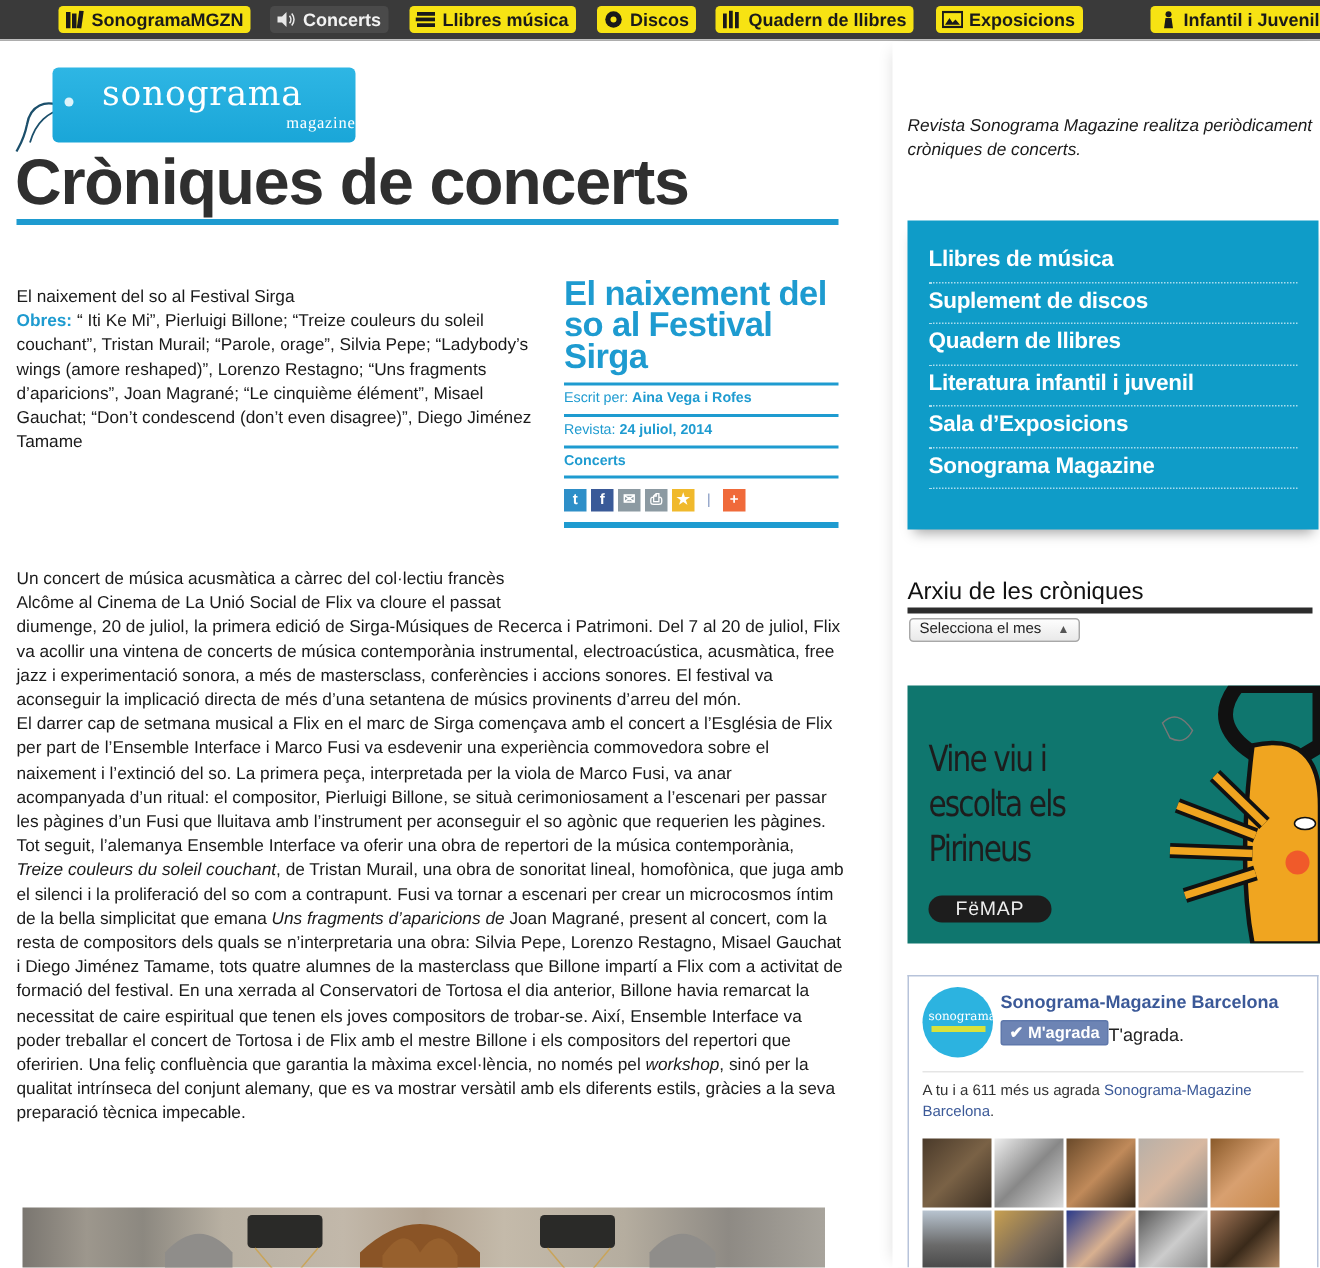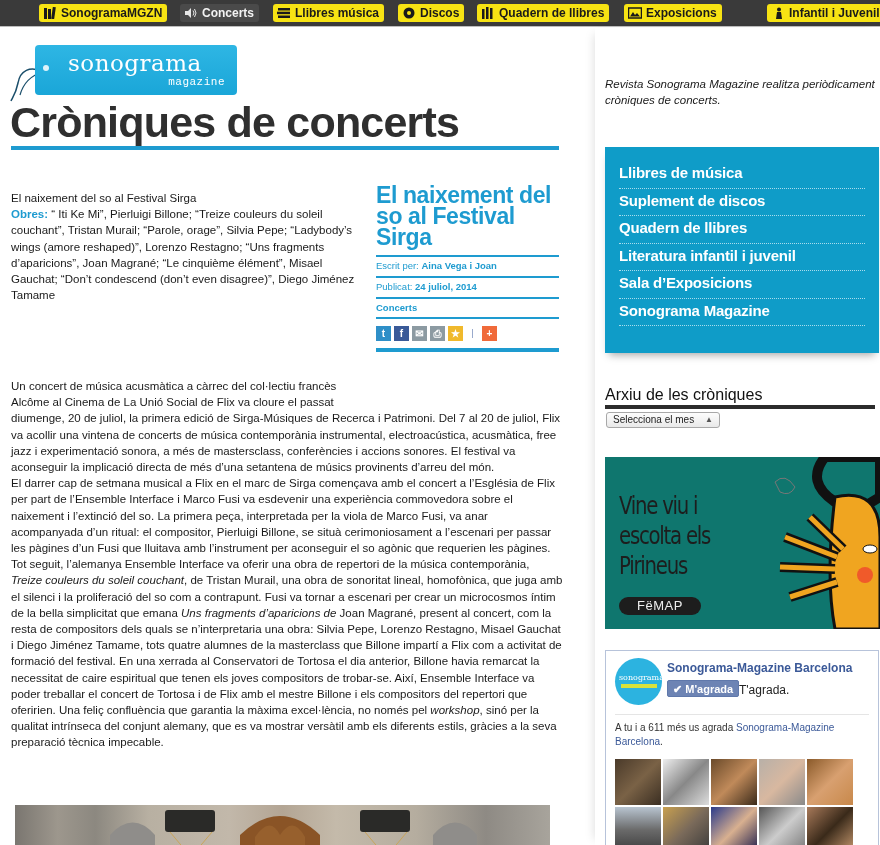--- a/index.html
+++ b/index.html
@@ -34,22 +34,22 @@
     position: absolute; left: 25px; top: 2px; width: 202px; height: 50px;
     background: linear-gradient(180deg, #2eb6e4 0%, #1aa6d8 100%);
     border-radius: 4px;
   }
   .logo-hole { position: absolute; left: 8px; top: 20px; width: 6px; height: 6px; border-radius: 50%; background: #fff; opacity: .85; }
   .logo-word {
     position: absolute; left: 33px; top: 5px; color: #fff;
     font-family: "DejaVu Serif", serif; font-size: 23px; letter-spacing: 0.5px;
   }
   .logo-sub {
-    position: absolute; right: 12px; top: 31px; color: #fff;
-    font-family: Liberation Mono, monospace; font-size: 11px; letter-spacing: 0.5px; padding-left: 24px;
+    position: absolute; right: 0; top: 31px; color: #fff;
+    font-family: Liberation Serif, serif; font-size: 11px; letter-spacing: 0.5px; padding-left: 24px;
   }
   .logo-string { position: absolute; left: 0; top: 20px; width: 35px; height: 40px; }
 
   .page-title {
     position: absolute; left: 10px; top: 70px;
     font-size: 43px; font-weight: bold; color: #2f2f2f; letter-spacing: -0.8px;
   }
   .title-rule { position: absolute; left: 11px; top: 118px; width: 548px; height: 4px; background: #1e9bd0; }
 
   
@@ -194,22 +194,22 @@
   <h1 class="page-title">Cròniques de concerts</h1>
   <div class="title-rule"></div>
 
   <div class="meta">
     <div>El naixement del so al Festival Sirga</div>
     <div><span class="lbl">Obres:</span><span> “ Iti Ke Mi”, Pierluigi Billone; “Treize couleurs du soleil couchant”, Tristan Murail; “Parole, orage”, Silvia Pepe; “Ladybody’s wings (amore reshaped)”, Lorenzo Restagno; “Uns fragments d’aparicions”, Joan Magrané; “Le cinquième élément”, Misael Gauchat; “Don’t condescend (don’t even disagree)”, Diego Jiménez Tamame</span></div>
   </div>
 
   <div class="infobox">
     <div class="info-title">El naixement del so al Festival Sirga</div>
-    <div class="info-row first"><span>Escrit per: </span><b>Aina Vega i Joan</b></div>
-    <div class="info-row"><span>Publicat: </span><b>24 juliol, 2014</b></div>
+    <div class="info-row first"><span>Escrit per: </span><b>Aina Vega i Rofes</b></div>
+    <div class="info-row"><span>Revista: </span><b>24 juliol, 2014</b></div>
     <div class="info-row"><b>Concerts</b></div>
     <div class="share-row">
       <span class="share" style="background:#2e8fc8">t</span>
       <span class="share" style="background:#3a5a98">f</span>
       <span class="share" style="background:#8c9aa2">✉</span>
       <span class="share" style="background:#8c9aa2">⎙</span>
       <span class="share" style="background:#f0b92c">★</span>
       <span class="share-sep"></span>
       <span class="share" style="background:#f06a3a">+</span>
     </div>

